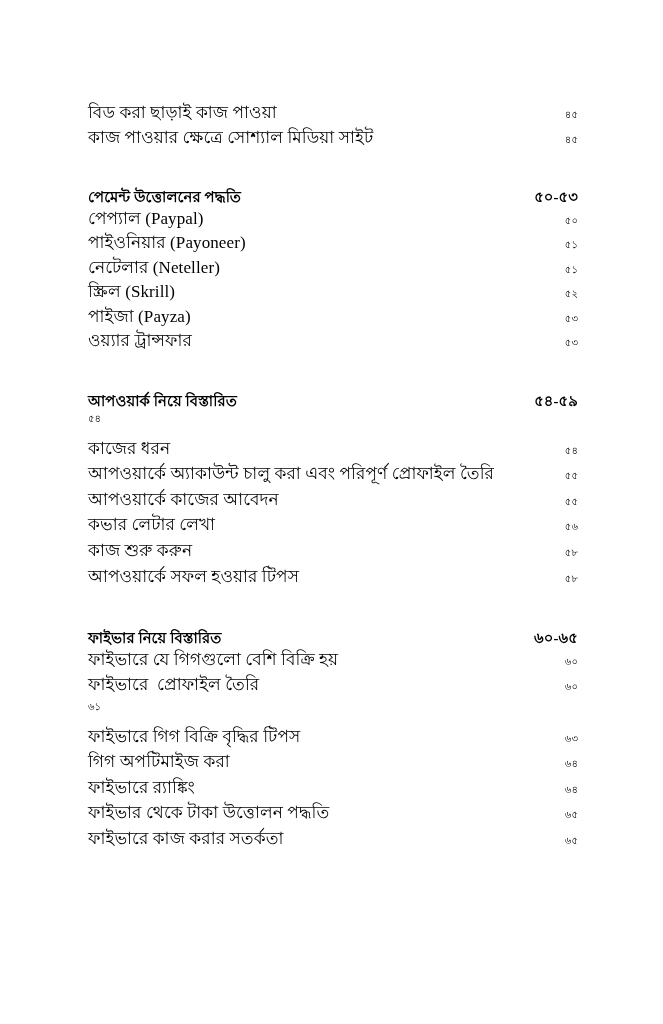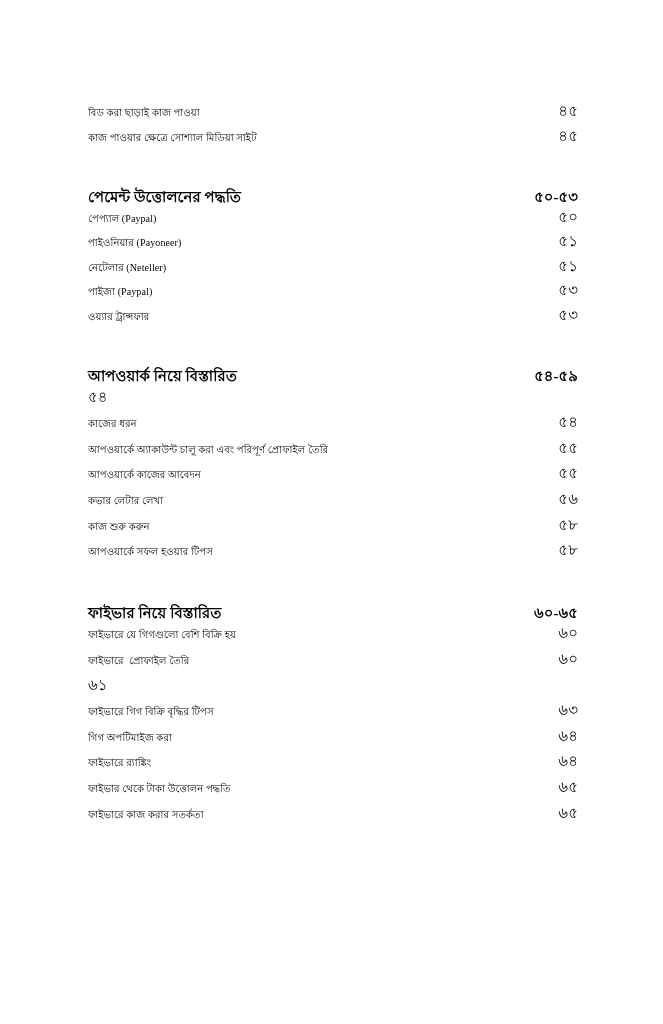--- a/index.html
+++ b/index.html
@@ -32,27 +32,27 @@
   .toc-row {
     display: flex;
     align-items: baseline;
     justify-content: space-between;
     width: 490px;
     line-height: 1.0;
     height: 24.5px;
   }
 
   .toc-title {
-    font-size: 10px;
+    font-size: 17px;
     white-space: pre;
     letter-spacing: 0.1px;
   }
 
   .toc-page {
-    font-size: 15px;
+    font-size: 10px;
     text-align: right;
     white-space: pre;
     flex: 0 0 auto;
     letter-spacing: 0.1px;
   }
 
   
   .toc-row.is-heading .toc-title,
   .toc-row.is-heading .toc-page {
     font-weight: bold;
@@ -100,21 +100,25 @@
         </div>
         <div class="toc-row">
           <span class="toc-title">পাইওনিয়ার (Payoneer)</span>
           <span class="toc-page">৫১</span>
         </div>
         <div class="toc-row">
           <span class="toc-title">নেটেলার (Neteller)</span>
           <span class="toc-page">৫১</span>
         </div>
         <div class="toc-row">
-          <span class="toc-title">পাইজা (Paypal)</span>
+          <span class="toc-title">স্ক্রিল (Skrill)</span>
+          <span class="toc-page">৫২</span>
+        </div>
+        <div class="toc-row">
+          <span class="toc-title">পাইজা (Payza)</span>
           <span class="toc-page">৫৩</span>
         </div>
         <div class="toc-row">
           <span class="toc-title">ওয়্যার ট্রান্সফার</span>
           <span class="toc-page">৫৩</span>
         </div>
       </div>
       <div class="toc-group spaced">
         <div class="toc-row is-heading">
           <span class="toc-title">আপওয়ার্ক নিয়ে বিস্তারিত</span>

